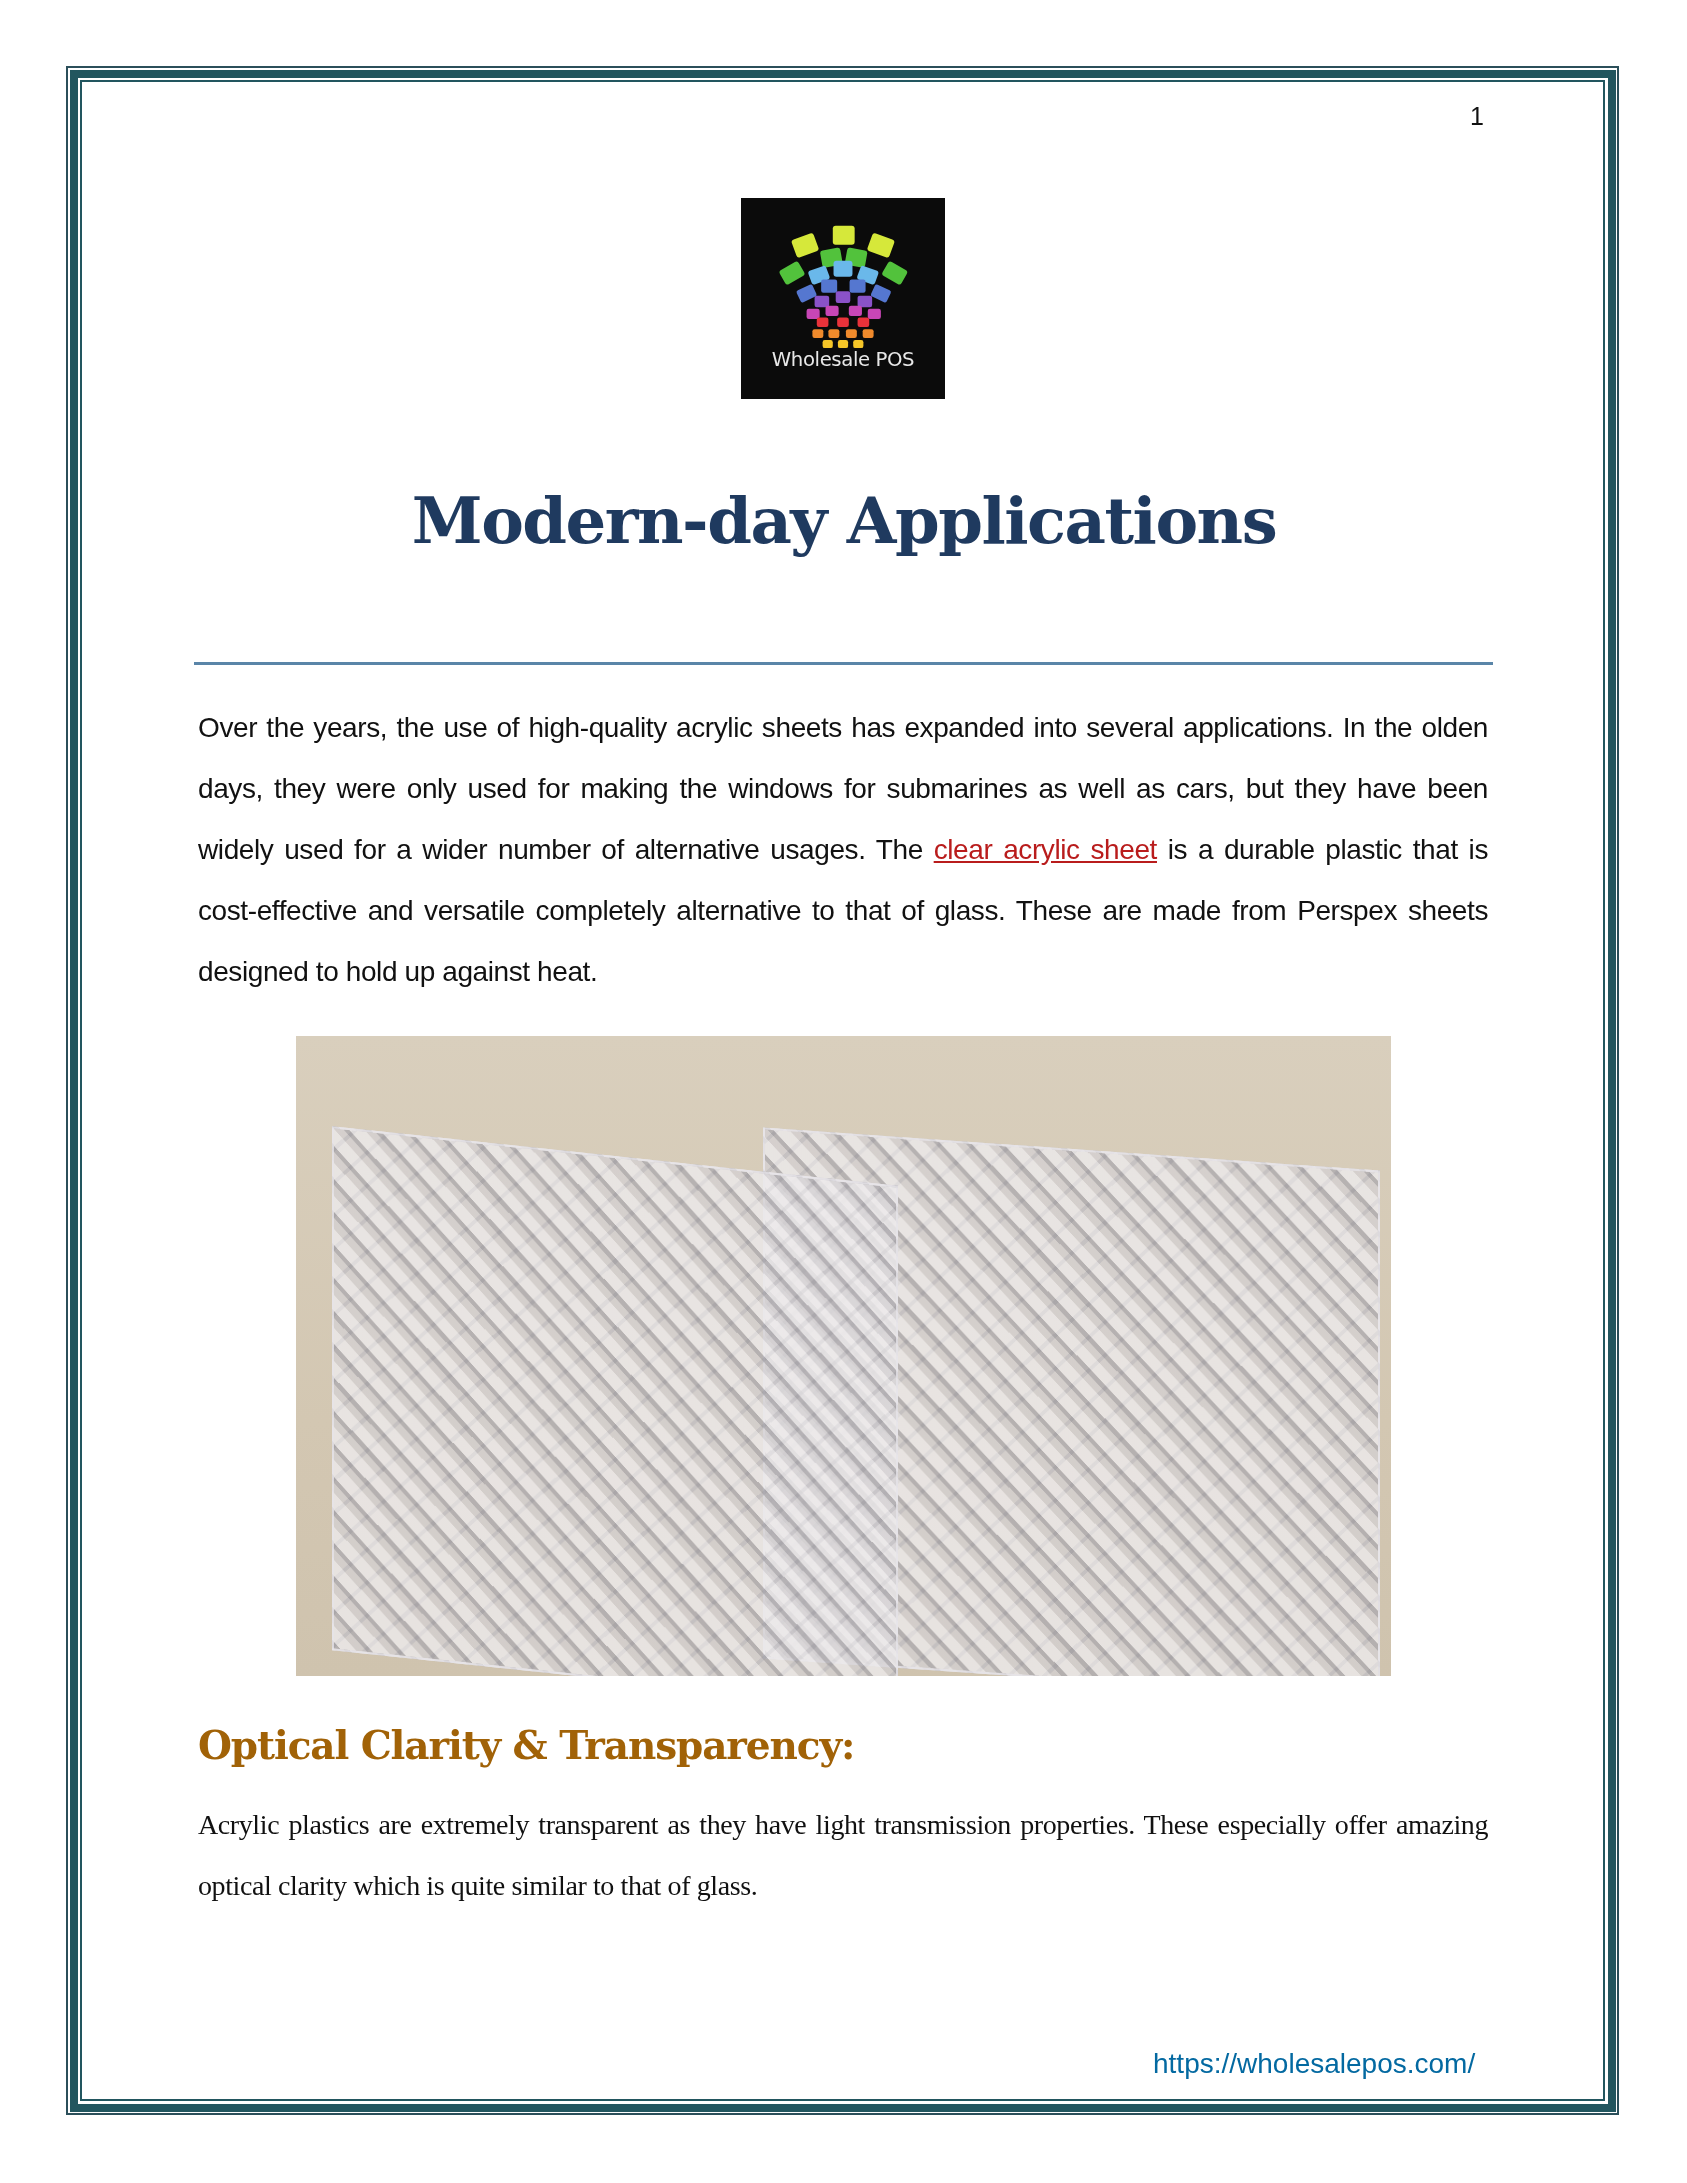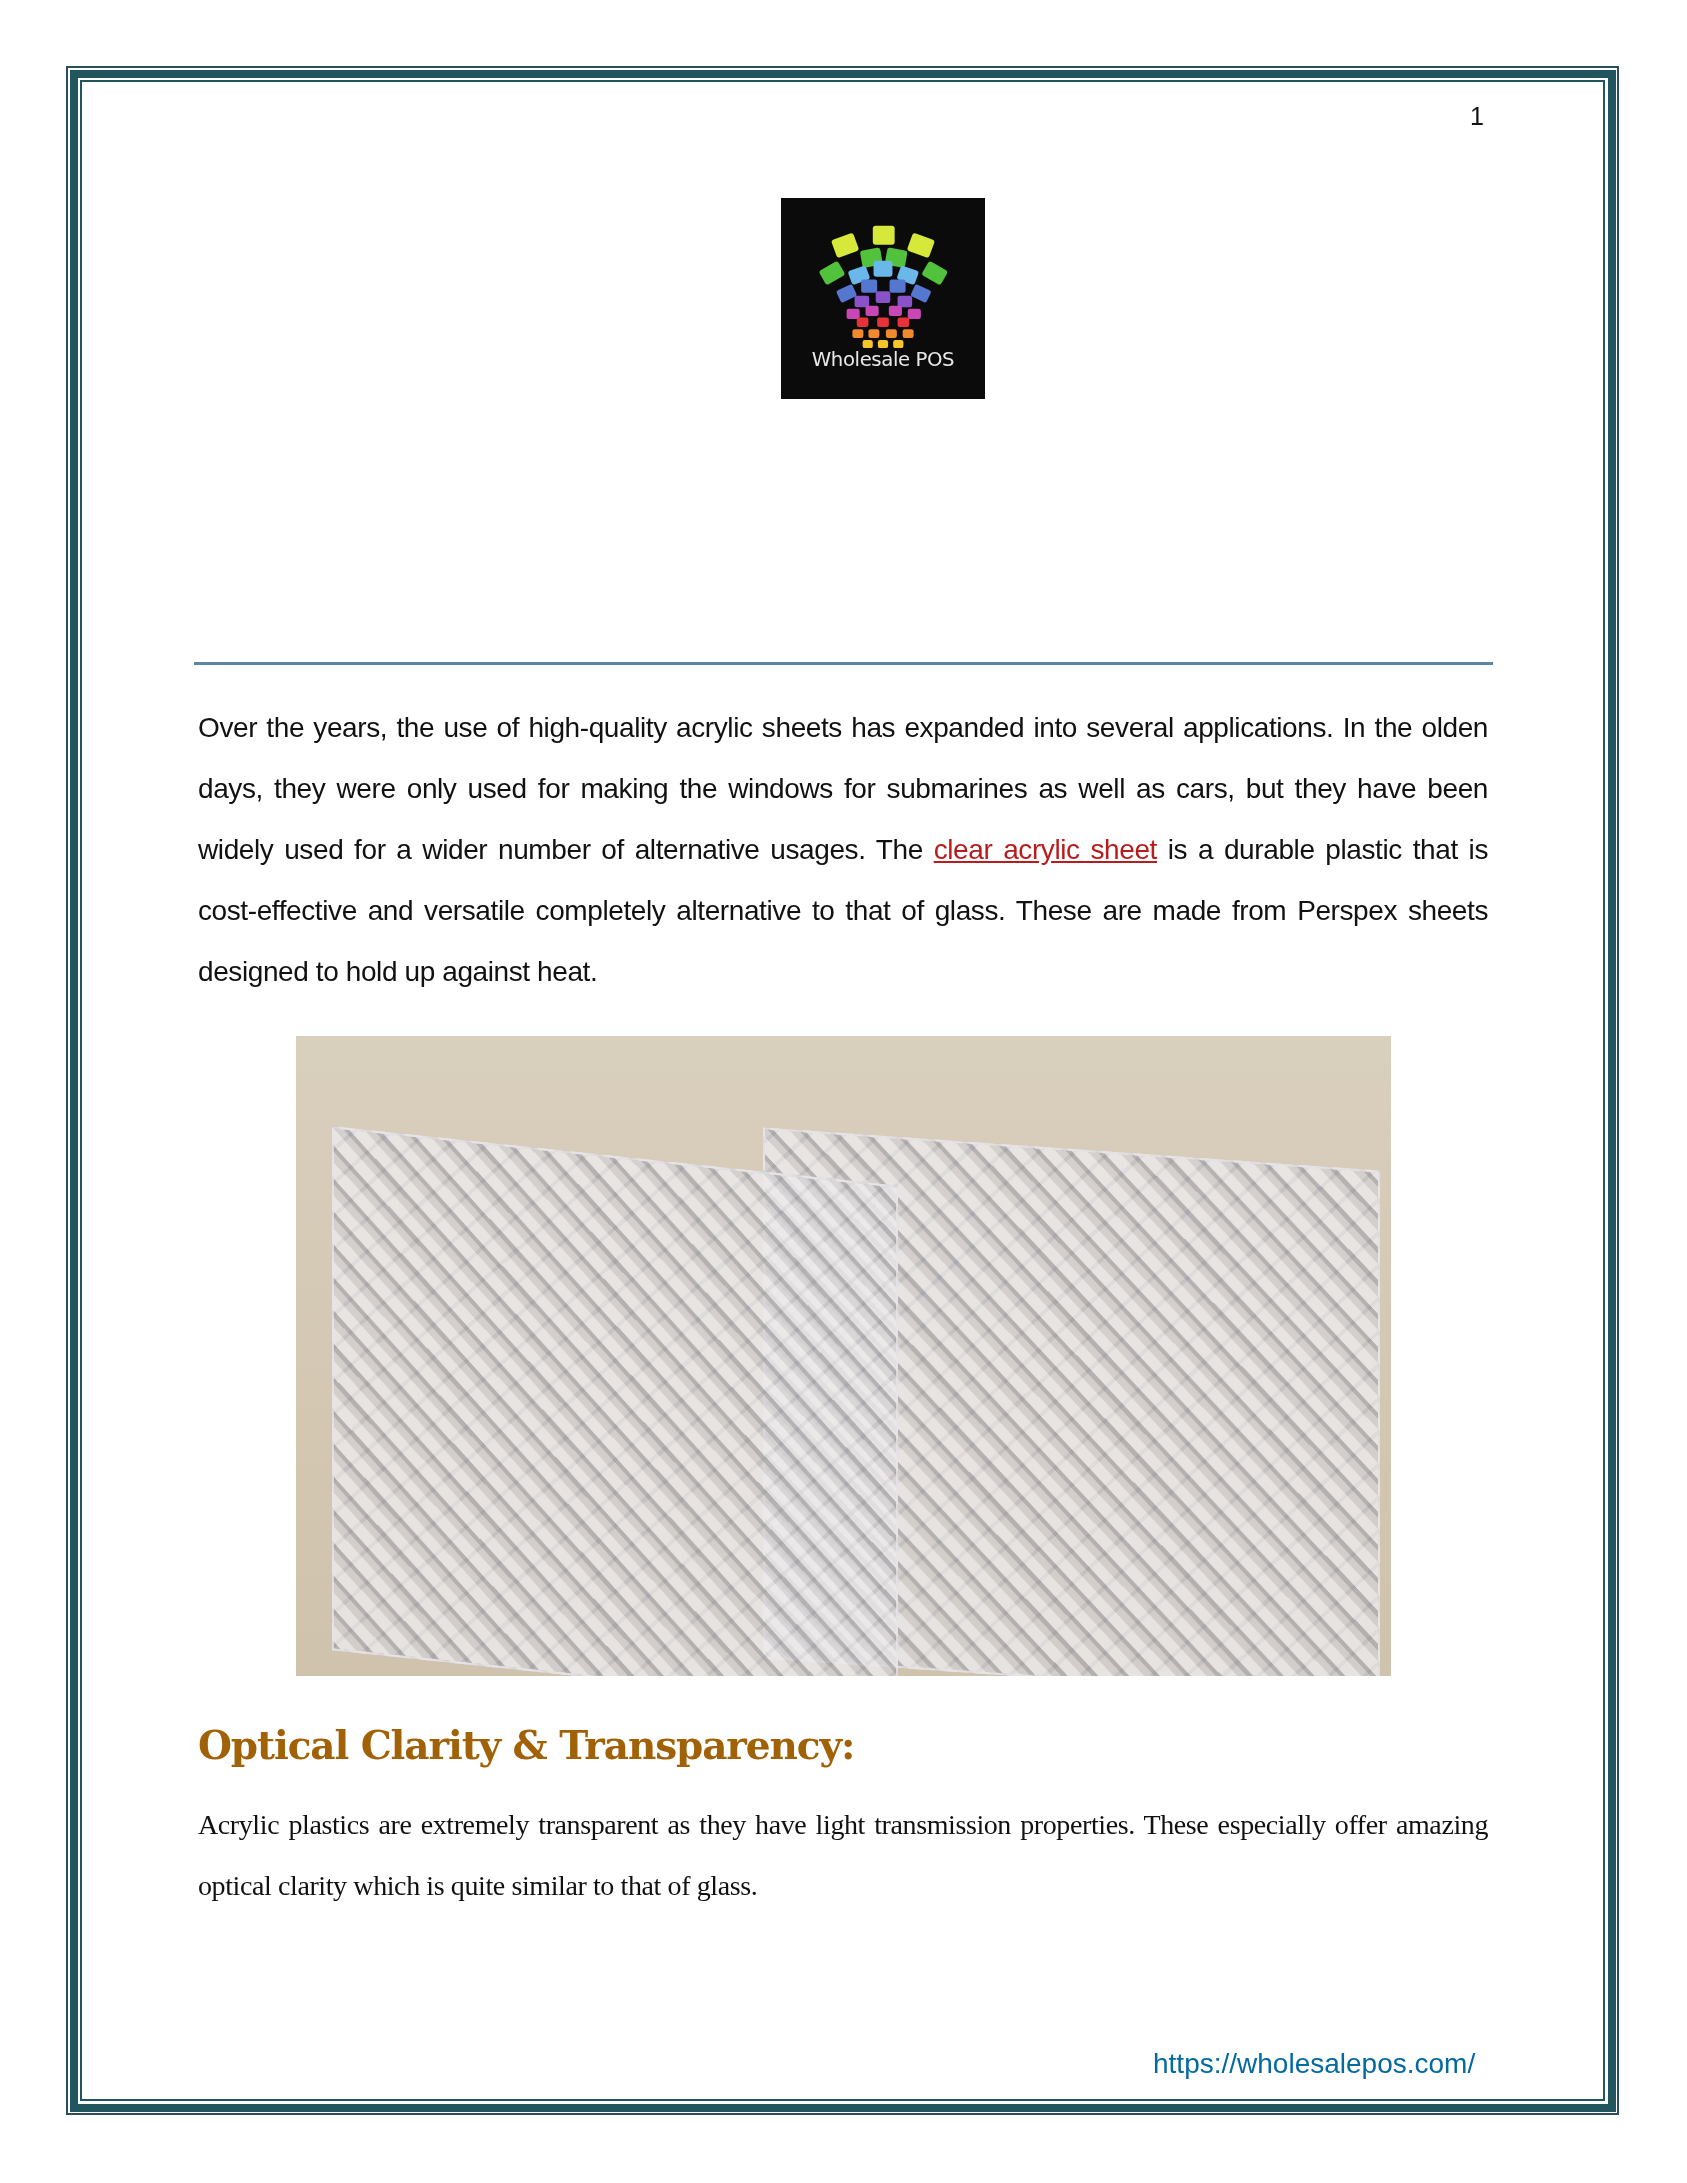--- a/index.html
+++ b/index.html
@@ -1,21 +1,21 @@
 <!DOCTYPE html>
 <html style="font-size:11.7px"><head>
 <meta charset="utf-8">
 <style>
   html, body { margin:0; padding:0; background:#ffffff; }
   body { width:1687px; height:2183px; position:relative; overflow:hidden; font-family:"Liberation Sans", sans-serif; }
   .frame-outer { position:absolute; left:66px; top:66px; width:1553px; height:2049px; border:2.2px solid #2b4f5a; box-sizing:border-box; }
   .frame-mid { position:absolute; left:70px; top:70px; width:1546px; height:2042px; border:8px solid #22565f; box-sizing:border-box; }
   .frame-inner { position:absolute; left:80px; top:80px; width:1525px; height:2021px; border:2.2px solid #22565f; box-sizing:border-box; }
   .page-number { position:absolute; left:1470px; top:102px; font-size:25px; color:#111; font-family:"Liberation Sans", sans-serif; }
-  .logo { position:absolute; left:781px; top:198px; width:204px; height:201px; background:#0b0b0b; }
+  .logo { position:absolute; left:741px; top:198px; width:204px; height:201px; background:#0b0b0b; }
   .logo svg { position:absolute; left:0; top:0; }
   .logo-text { position:absolute; left:0; width:100%; top:150px; text-align:center; color:#e8e8e8; font-size:19.7px; font-family:"DejaVu Sans", sans-serif; letter-spacing:-0.4px; }
   .title { position:absolute; left:196px; width:1296px; top:478px; text-align:center; color:#1f3a5f; font-family:"DejaVu Serif", serif; font-weight:bold; font-size:64px; line-height:86px; letter-spacing:-1.5px; }
   .title-rule { position:absolute; left:194px; width:1299px; top:662px; height:2.9px; background:#5a85a8; }
   .body-text { position:absolute; left:198px; width:1290px; font-size:28px; color:#111; line-height:61px; text-align:justify; font-family:"Liberation Sans", sans-serif; letter-spacing:-0.4px; }
   .para1 { top:697px; }
   .link { color:#b91c1c; text-decoration:underline; }
   .photo { position:absolute; left:296px; top:1036px; width:1095px; height:640px; background:linear-gradient(180deg,#d9cfbd 0%,#d3c7b2 60%,#cfc3ae 100%); overflow:hidden; }
   .sheet { position:absolute; background-color:rgba(225,222,222,0.55);
     background-image:
@@ -70,20 +70,21 @@
       <rect x="167" y="180" width="15" height="12" rx="3" fill="#f08a2c"></rect>
       <rect x="112" y="195" width="14" height="11" rx="3" fill="#f6c628"></rect>
       <rect x="133" y="195" width="14" height="11" rx="3" fill="#f6c628"></rect>
       <rect x="154" y="195" width="14" height="11" rx="3" fill="#f6c628"></rect>
     </g>
   </svg>
   <div class="logo-text">Wholesale POS</div>
 </div>
 
 <div class="title">
+  <div>Modern-day Applications</div>
 </div>
 <div class="title-rule"></div>
 
 <div class="body-text para1"><span>Over the years, the use of high-quality acrylic sheets has expanded into several applications. In the olden days, they were only used for making the windows for submarines as well as cars, but they have been widely used for a wider number of alternative usages. The </span><a class="link" href="#">clear acrylic sheet</a><span> is a durable plastic that is cost-effective and versatile completely alternative to that of glass. These are made from Perspex sheets designed to hold up against heat.</span></div>
 
 <div class="photo" title="Two textured clear acrylic sheets with diamond pattern on beige background">
   <div class="sheet sheet-back"></div>
   <div class="sheet sheet-front"></div>
 </div>
 

